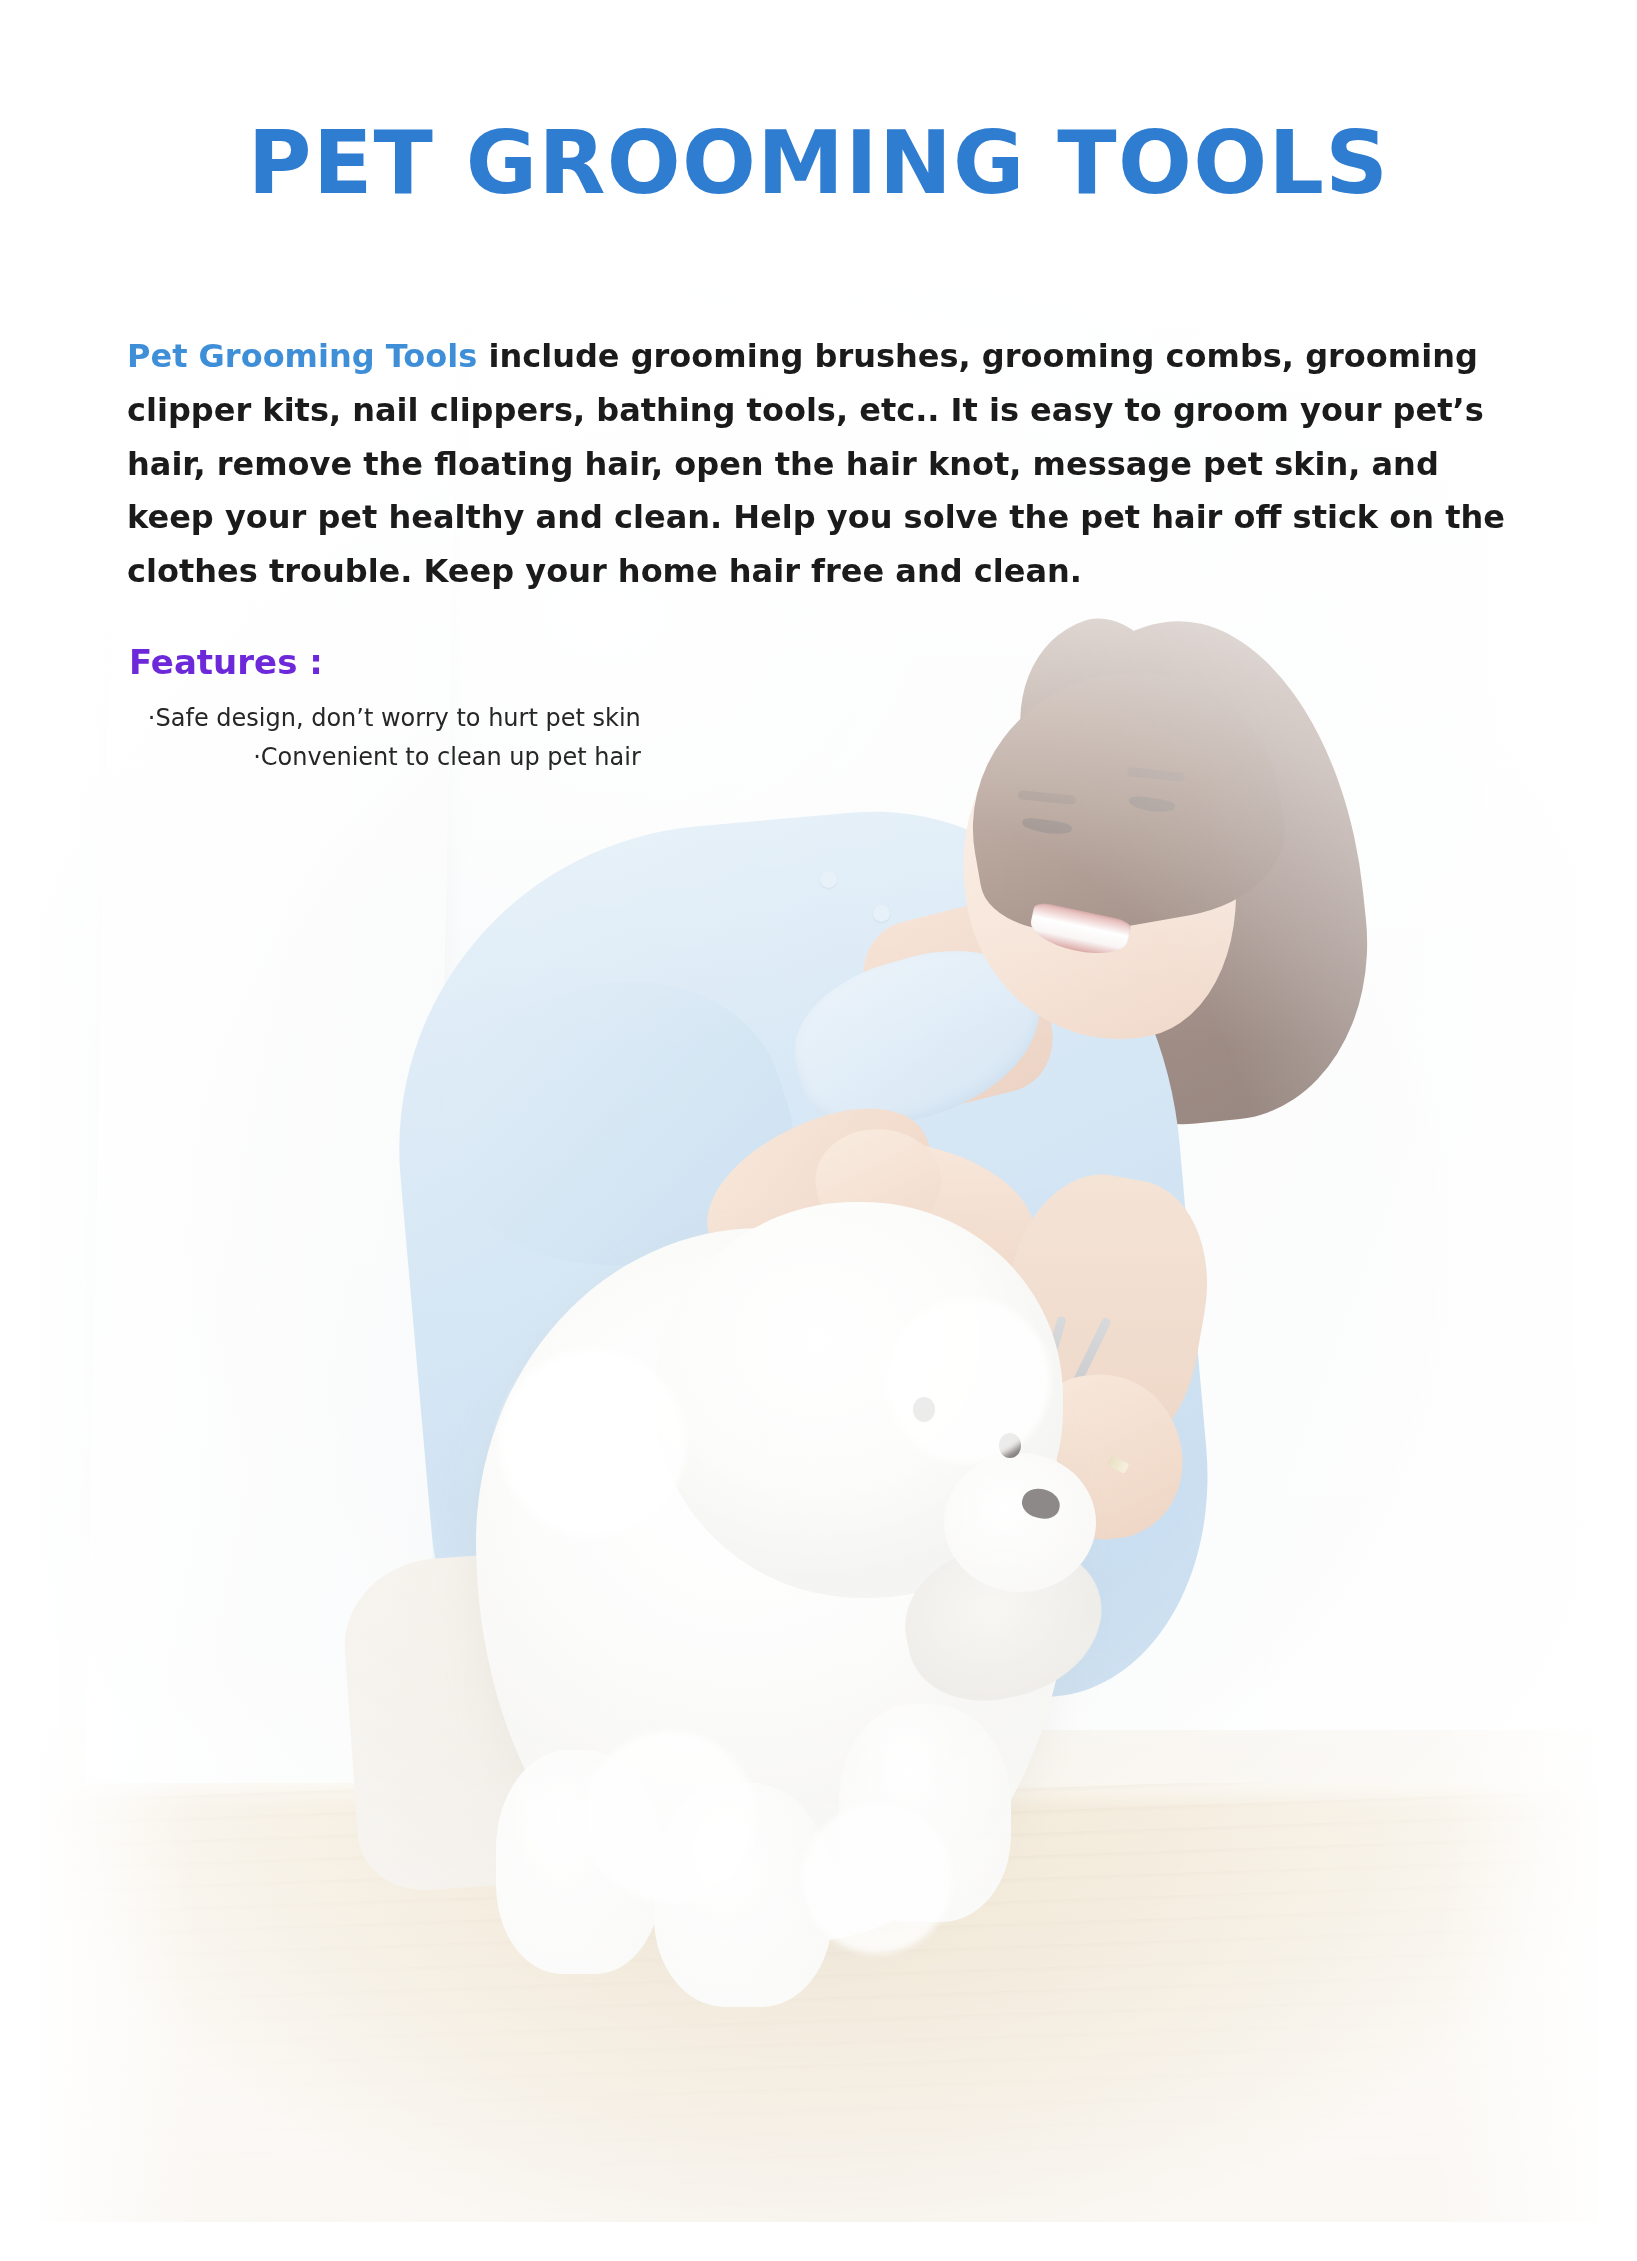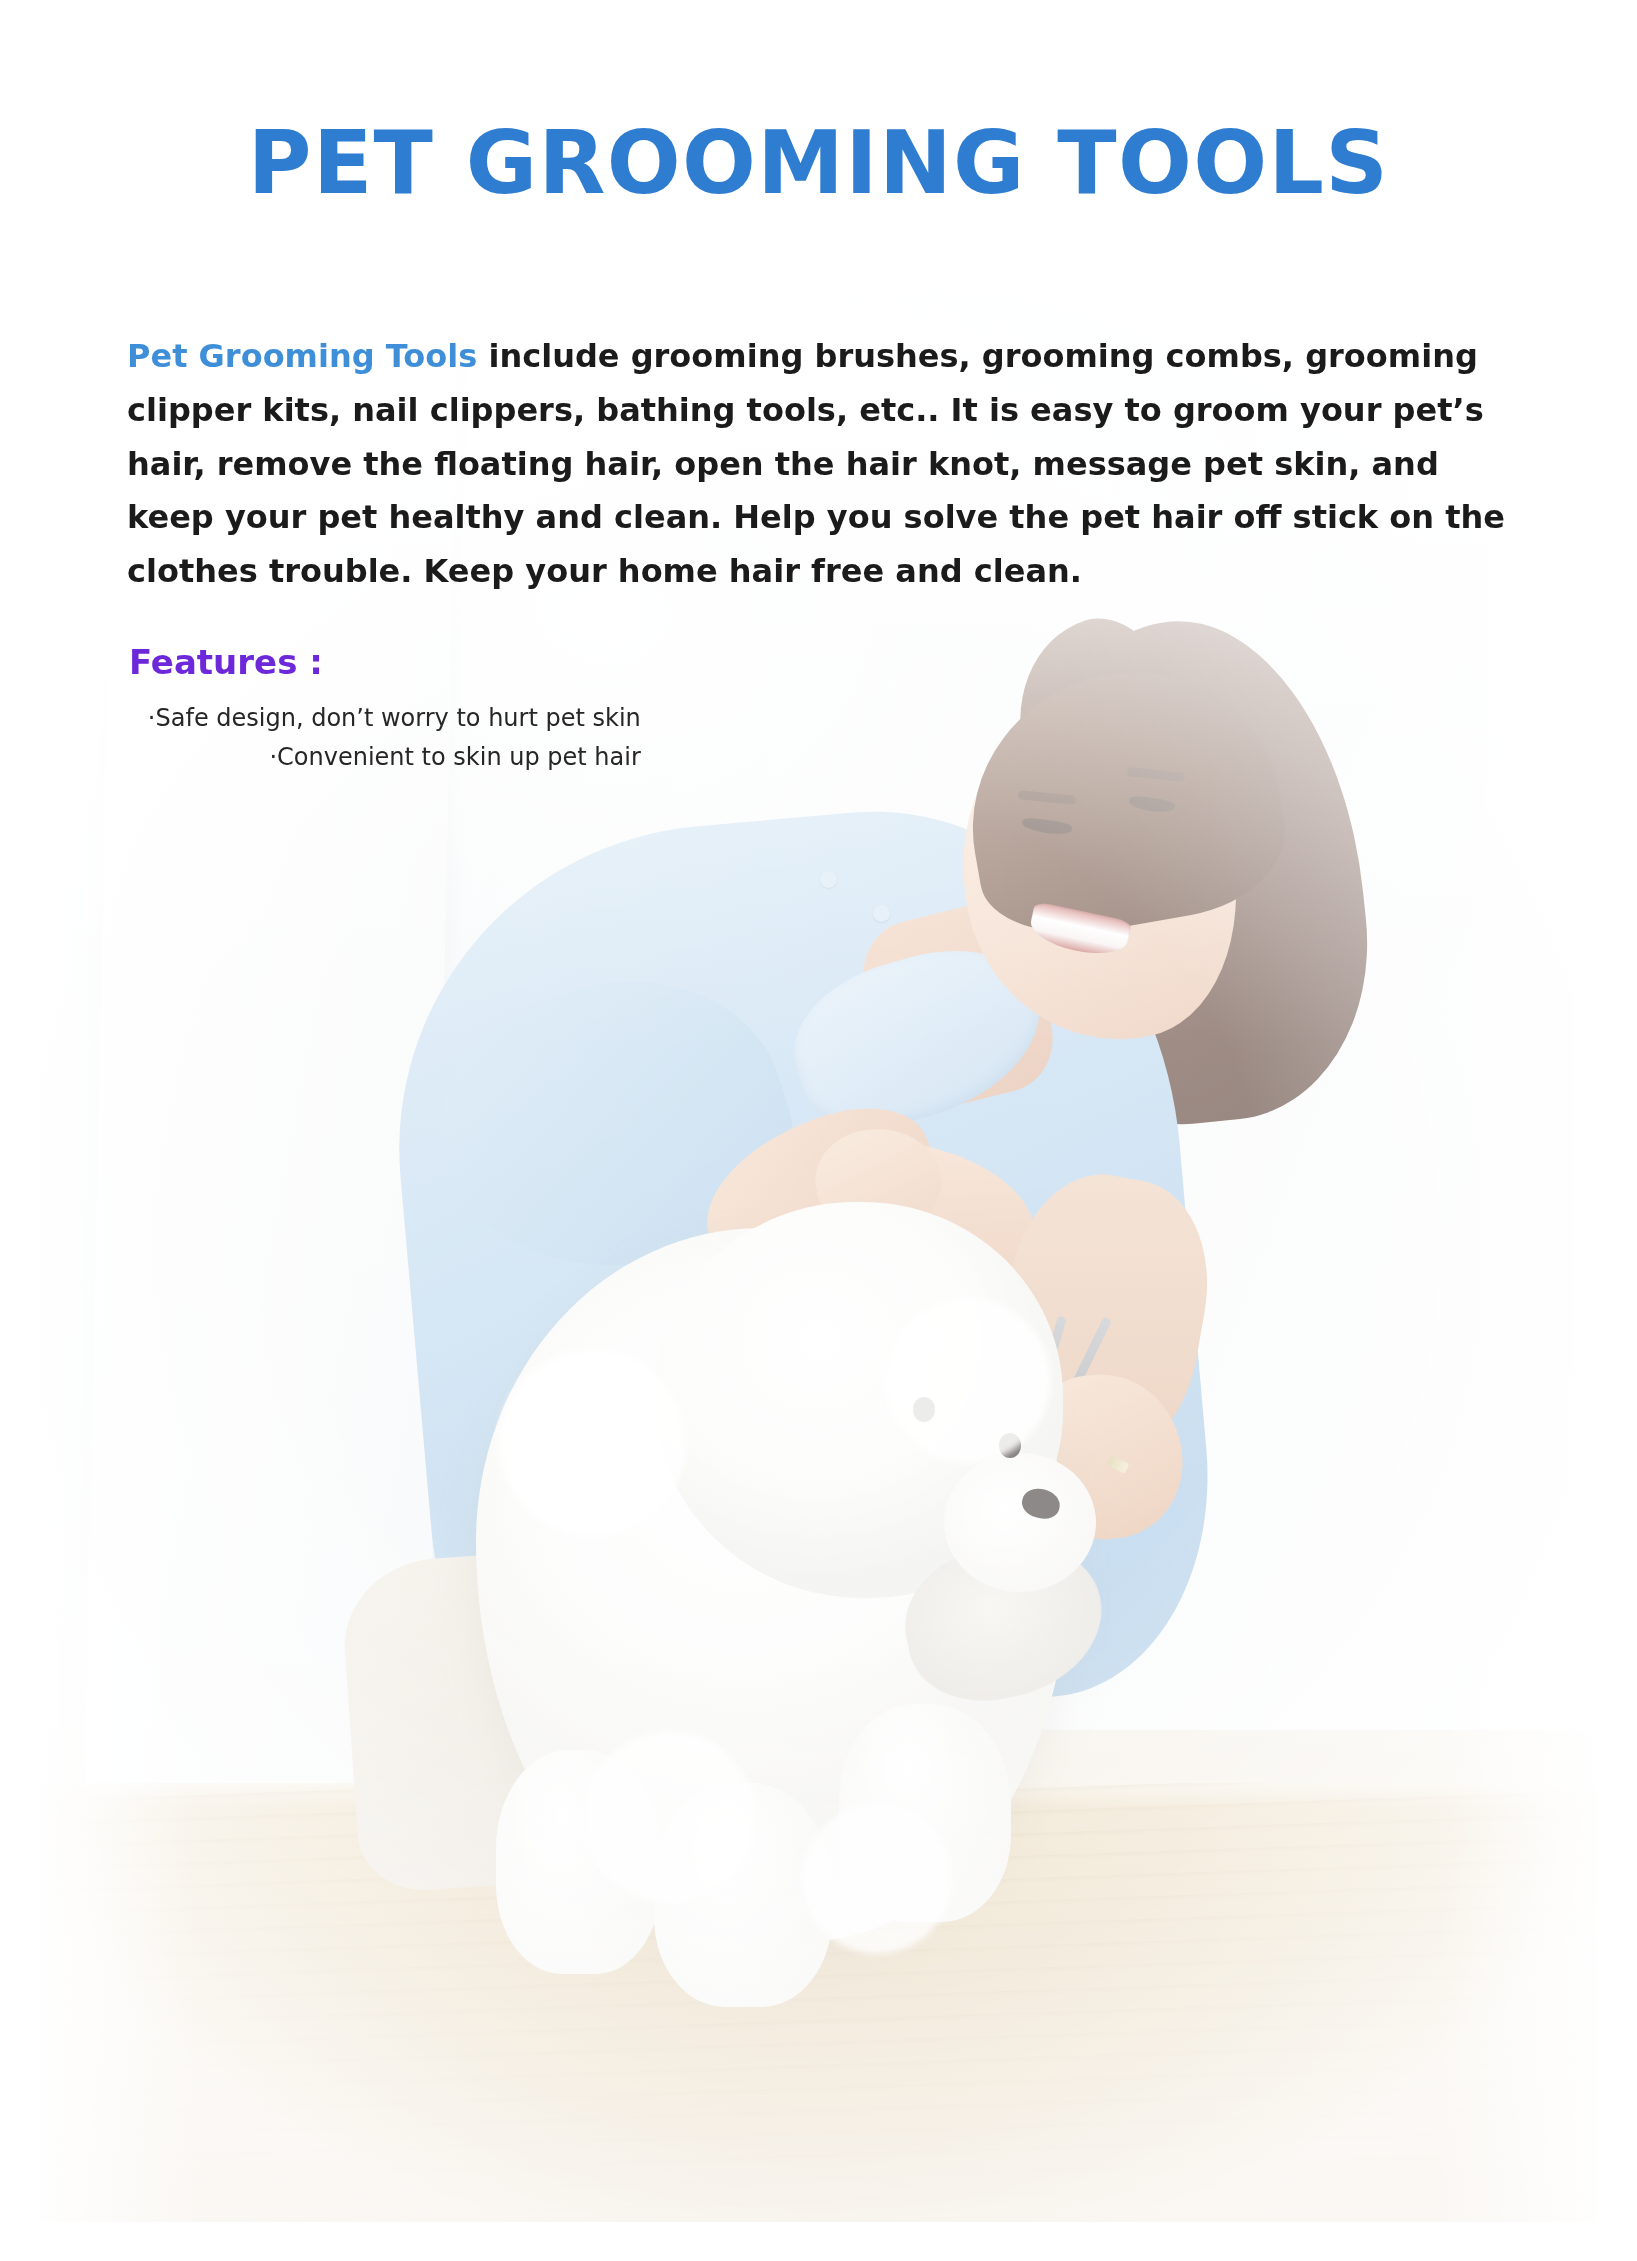--- a/index.html
+++ b/index.html
@@ -427,18 +427,18 @@
   <div class="content">
 
     <div class="title">PET GROOMING TOOLS</div>
 
     <p class="intro"><span class="lead">Pet Grooming Tools</span><span> include grooming brushes, grooming combs, grooming clipper kits, nail clippers, bathing tools, etc.. It is easy to groom your pet’s hair, remove the floating hair, open the hair knot, message pet skin, and keep your pet healthy and clean. Help you solve the pet hair off stick on the clothes trouble. Keep your home hair free and clean.</span></p>
 
     <div class="features-title">Features :</div>
 
     <ul class="features-list">
       <li><span class="bullet">·</span><span>Safe design, don’t worry to hurt pet skin</span></li>
-      <li><span class="bullet">·</span><span>Convenient to skin up pet hair</span></li>
+      <li><span class="bullet">·</span><span>Convenient to clean up pet hair</span></li>
     </ul>
 
   </div>
 </div>
 
 
 </body></html>

